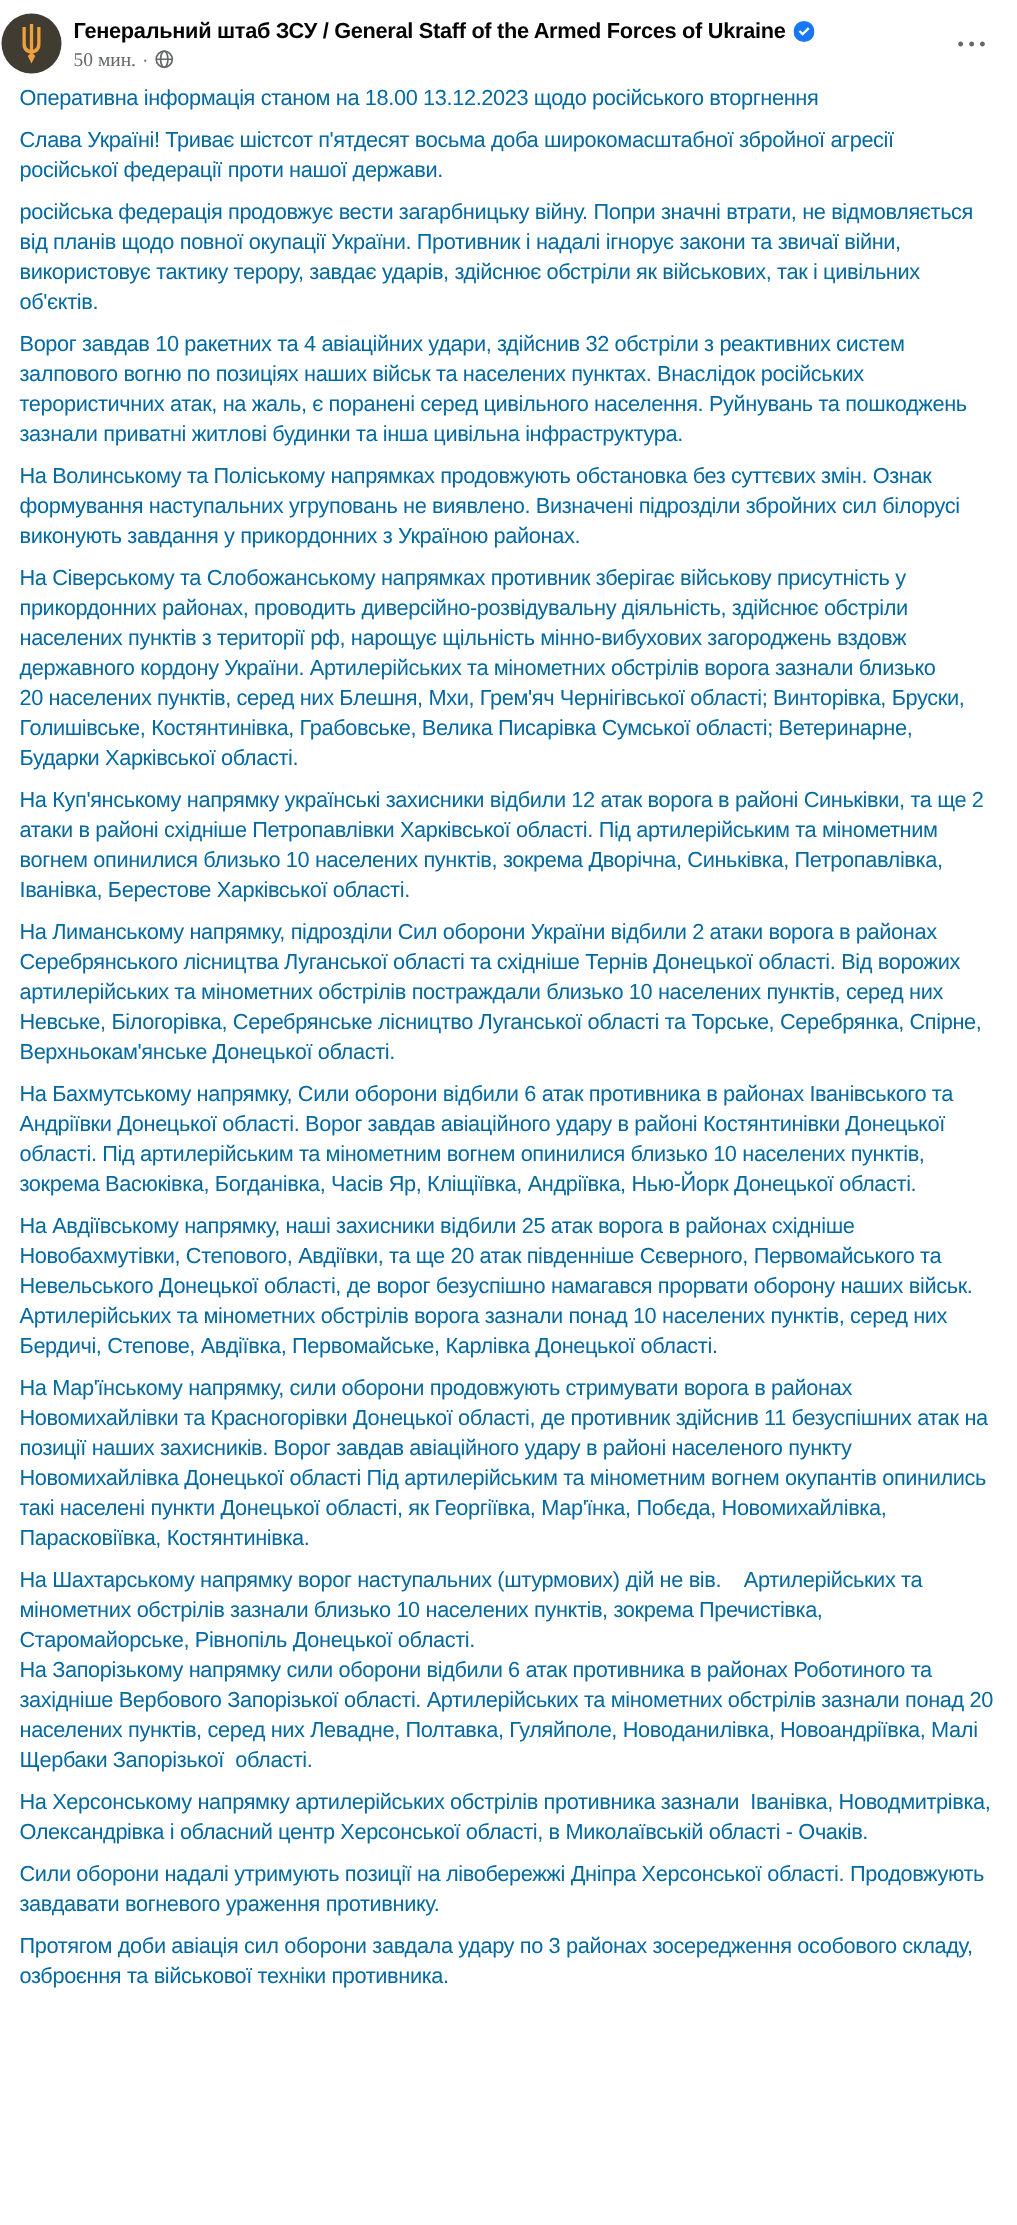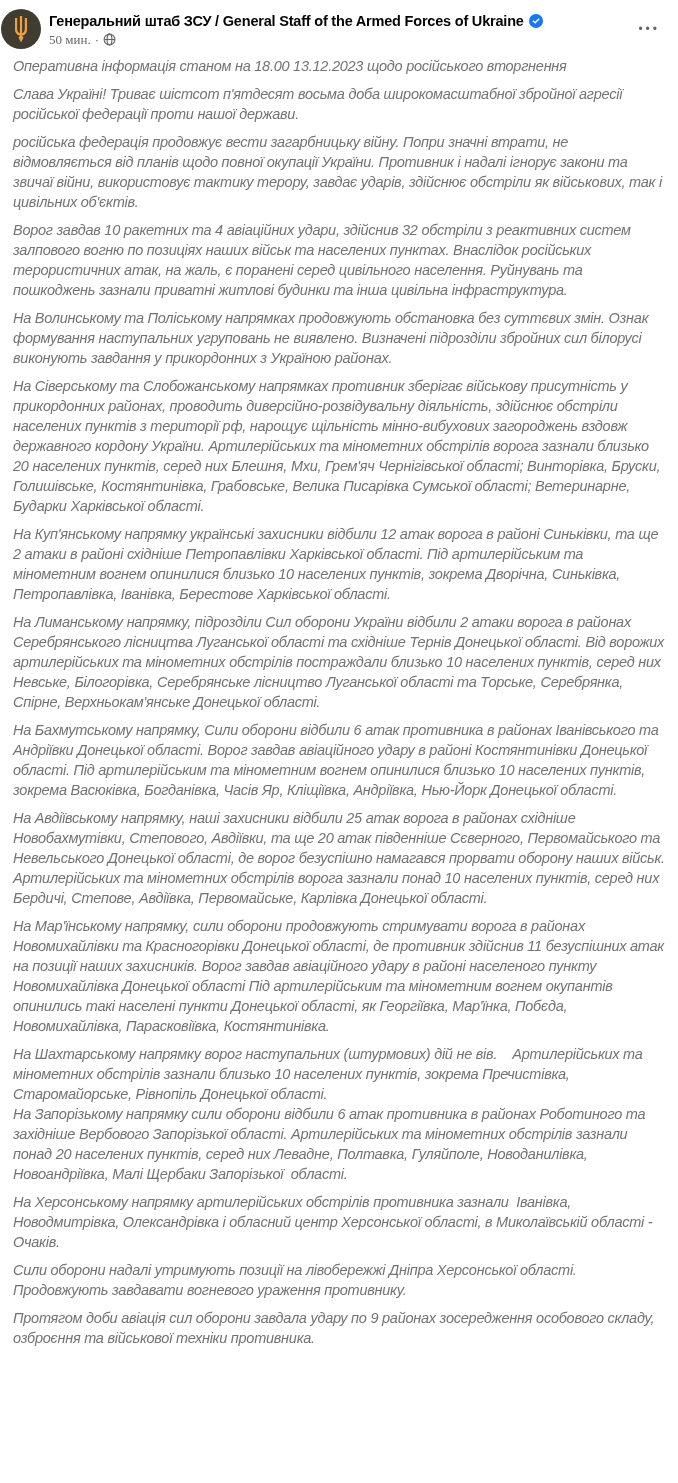--- a/index.html
+++ b/index.html
@@ -81,23 +81,22 @@
     white-space: nowrap;
   }
   .post-body {
     padding: 3px 13px 10px 13px;
   }
   .post-paragraph {
     margin: 0 0 8px 0;
     font-size: 14.5px;
     line-height: 20px;
     letter-spacing: -0.25px;
-    color: #737373;
+    color: #0369a1;
     white-space: pre-wrap;
-    font-style: italic;
   }
   .post-paragraph:last-child { margin-bottom: 0; }
 </style>
 </head>
 <body>
 
 <div class="post">
 
   <header class="post-header">
 
@@ -151,16 +150,16 @@
 20 населених пунктів, серед них Блешня, Мхи, Грем'яч Чернігівської області; Винторівка, Бруски, Голишівське, Костянтинівка, Грабовське, Велика Писарівка Сумської області; Ветеринарне, Бударки Харківської області.</p>
       <p class="post-paragraph">На Куп'янському напрямку українські захисники відбили 12 атак ворога в районі Синьківки, та ще 2 атаки в районі східніше Петропавлівки Харківської області. Під артилерійським та мінометним вогнем опинилися близько 10 населених пунктів, зокрема Дворічна, Синьківка, Петропавлівка, Іванівка, Берестове Харківської області.</p>
       <p class="post-paragraph">На Лиманському напрямку, підрозділи Сил оборони України відбили 2 атаки ворога в районах Серебрянського лісництва Луганської області та східніше Тернів Донецької області. Від ворожих артилерійських та мінометних обстрілів постраждали близько 10 населених пунктів, серед них Невське, Білогорівка, Серебрянське лісництво Луганської області та Торське, Серебрянка, Спірне, Верхньокам'янське Донецької області.</p>
       <p class="post-paragraph">На Бахмутському напрямку, Сили оборони відбили 6 атак противника в районах Іванівського та Андріївки Донецької області. Ворог завдав авіаційного удару в районі Костянтинівки Донецької області. Під артилерійським та мінометним вогнем опинилися близько 10 населених пунктів, зокрема Васюківка, Богданівка, Часів Яр, Кліщіївка, Андріївка, Нью-Йорк Донецької області.</p>
       <p class="post-paragraph">На Авдіївському напрямку, наші захисники відбили 25 атак ворога в районах східніше Новобахмутівки, Степового, Авдіївки, та ще 20 атак південніше Сєверного, Первомайського та Невельського Донецької області, де ворог безуспішно намагався прорвати оборону наших військ. Артилерійських та мінометних обстрілів ворога зазнали понад 10 населених пунктів, серед них Бердичі, Степове, Авдіївка, Первомайське, Карлівка Донецької області.</p>
       <p class="post-paragraph">На Мар'їнському напрямку, сили оборони продовжують стримувати ворога в районах Новомихайлівки та Красногорівки Донецької області, де противник здійснив 11 безуспішних атак на позиції наших захисників. Ворог завдав авіаційного удару в районі населеного пункту Новомихайлівка Донецької області Під артилерійським та мінометним вогнем окупантів опинились такі населені пункти Донецької області, як Георгіївка, Мар'їнка, Побєда, Новомихайлівка, Парасковіївка, Костянтинівка.</p>
       <p class="post-paragraph">На Шахтарському напрямку ворог наступальних (штурмових) дій не вів.    Артилерійських та мінометних обстрілів зазнали близько 10 населених пунктів, зокрема Пречистівка, Старомайорське, Рівнопіль Донецької області.
 На Запорізькому напрямку сили оборони відбили 6 атак противника в районах Роботиного та західніше Вербового Запорізької області. Артилерійських та мінометних обстрілів зазнали понад 20 населених пунктів, серед них Левадне, Полтавка, Гуляйполе, Новоданилівка, Новоандріївка, Малі Щербаки Запорізької  області.</p>
       <p class="post-paragraph">На Херсонському напрямку артилерійських обстрілів противника зазнали  Іванівка, Новодмитрівка, Олександрівка і обласний центр Херсонської області, в Миколаївській області - Очаків.</p>
       <p class="post-paragraph">Сили оборони надалі утримують позиції на лівобережжі Дніпра Херсонської області. Продовжують завдавати вогневого ураження противнику.</p>
-      <p class="post-paragraph">Протягом доби авіація сил оборони завдала удару по 9 районах зосередження особового складу, озброєння та військової техніки противника.</p>
+      <p class="post-paragraph">Протягом доби авіація сил оборони завдала удару по 3 районах зосередження особового складу, озброєння та військової техніки противника.</p>
     </div>
 
 </div>
 
 </body></html>

